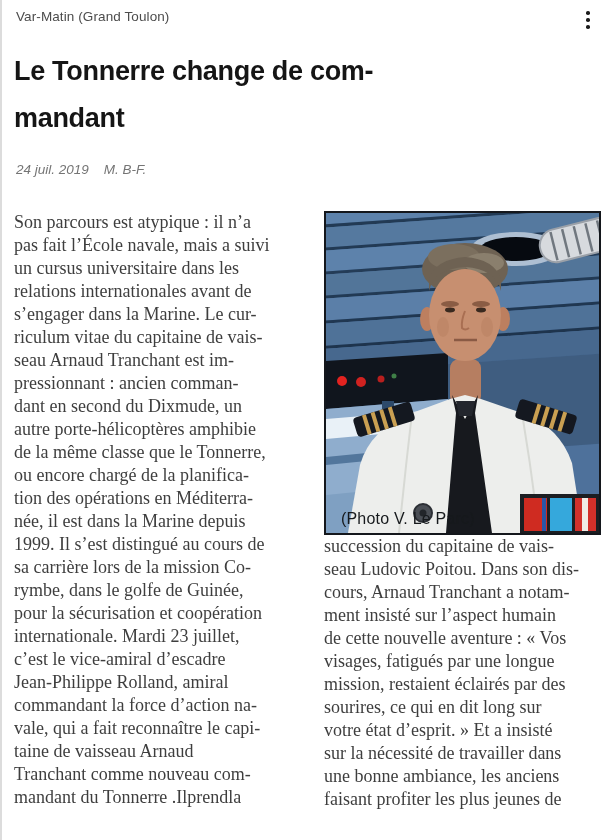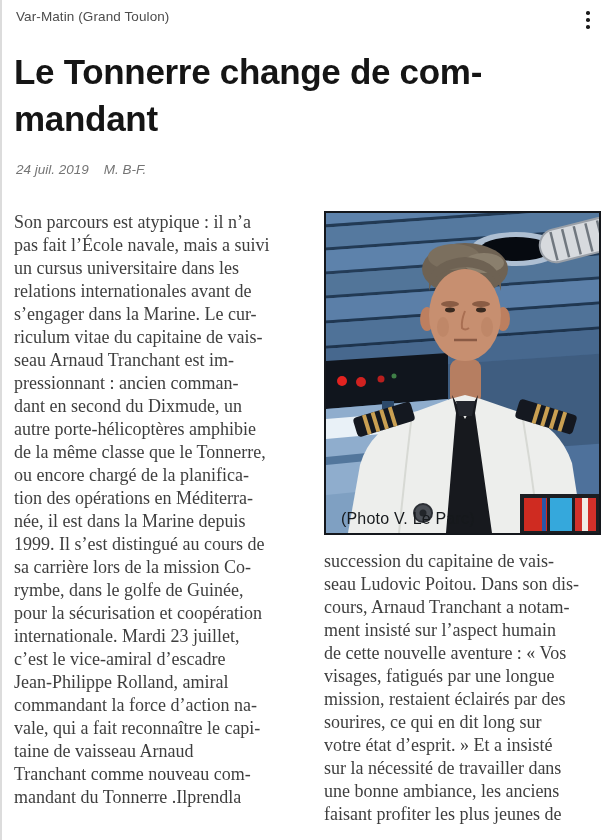--- a/index.html
+++ b/index.html
@@ -18,21 +18,21 @@
   }
   .brand{font-size:13.5px;color:#4c4c4c;letter-spacing:0.1px;}
   .kebab{
     width:18px;height:24px;display:flex;flex-direction:column;
     align-items:center;justify-content:flex-start;gap:3.5px;
     padding-top:2px;cursor:pointer;
   }
   .kebab i{width:3.5px;height:3.5px;background:#1c1c1c;border-radius:50%;}
   .title{
     margin:13px 12px 0 12px;
-    font-size:35px;font-weight:700;line-height:47px;
+    font-size:27px;font-weight:700;line-height:47px;
     color:#151515;letter-spacing:-0.3px;
     white-space:pre-line;
   }
   .meta{
     margin:20px 12px 0 14px;
     font-size:13.5px;color:#757575;
     display:flex;gap:15px;font-style:italic;
   }
   .body{
     display:flex;gap:15px;
@@ -43,21 +43,20 @@
     font-family:"Liberation Serif","DejaVu Serif",serif;
     font-size:18px;line-height:23px;color:#3e3e3e;
   }
   .col1{width:296px;}
   .col2{width:278px;}
   .photo-wrap{
     position:relative;
     width:277px;height:324px;
     border:2px solid #14171c;
     box-sizing:border-box;
-    margin-bottom:15px;
     background:#4e719b;
     cursor:pointer;
   }
   .photo-wrap svg{position:absolute;left:0;top:0;width:100%;height:100%;}
   .caption{
     position:absolute;left:15px;bottom:5px;
     font-family:"Liberation Sans",sans-serif;
     font-size:16px;color:#16191c;letter-spacing:0.2px;
   }
 </style>

